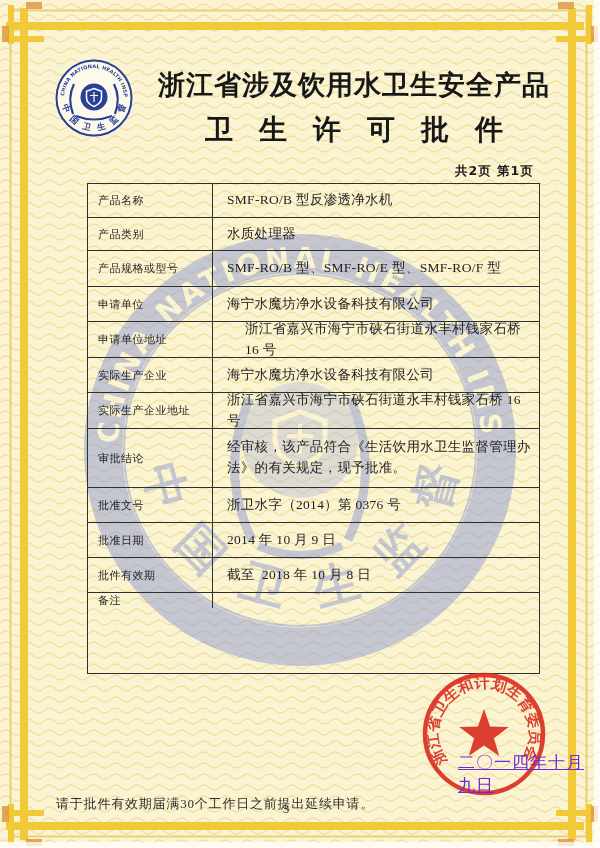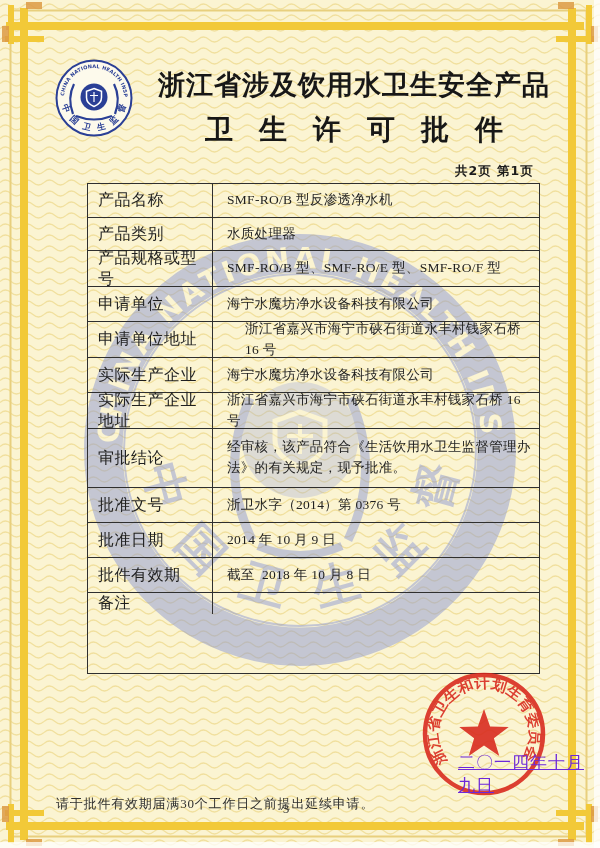--- a/index.html
+++ b/index.html
@@ -19,21 +19,21 @@
   .pageinfo{position:absolute;left:455px;top:163px;width:110px;
     font-family:"DejaVu Sans","Liberation Sans",sans-serif;
     font-weight:bold;font-size:12.5px;color:#1b1b1b;letter-spacing:1px;}
   
   .cert-table{position:absolute;left:87px;top:183px;width:453px;
     border:1.5px solid #2f2f2f;box-sizing:border-box;background:transparent;}
   .trow{display:flex;box-sizing:border-box;border-top:1px solid #2f2f2f;}
   .trow:first-child{border-top:none;}
   .tlabel{width:125px;box-sizing:border-box;border-right:1px solid #2f2f2f;
     display:flex;align-items:center;padding-left:10px;
-    font-size:16px;color:#1f1f1f;letter-spacing:0.5px;}
+    font-size:11px;color:#1f1f1f;letter-spacing:0.5px;}
   .tvalue{flex:1;display:flex;align-items:center;box-sizing:border-box;
     padding:4px 6px 4px 14px;font-size:13.5px;color:#1f1f1f;
     white-space:pre-wrap;line-height:1.55;letter-spacing:0.3px;}
   
   .stamp{position:absolute;left:409px;top:659px;width:150px;height:150px;}
   .issue-date{position:absolute;left:458px;top:751px;font-size:17px;
     letter-spacing:1px;color:#6d28d9;text-decoration:underline;}
   .note{position:absolute;left:56px;top:795px;font-size:13px;
     letter-spacing:0.8px;color:#2e2e2e;}
   .pagenum{position:absolute;left:283px;top:802px;font-size:12.5px;color:#2e2e2e;}

